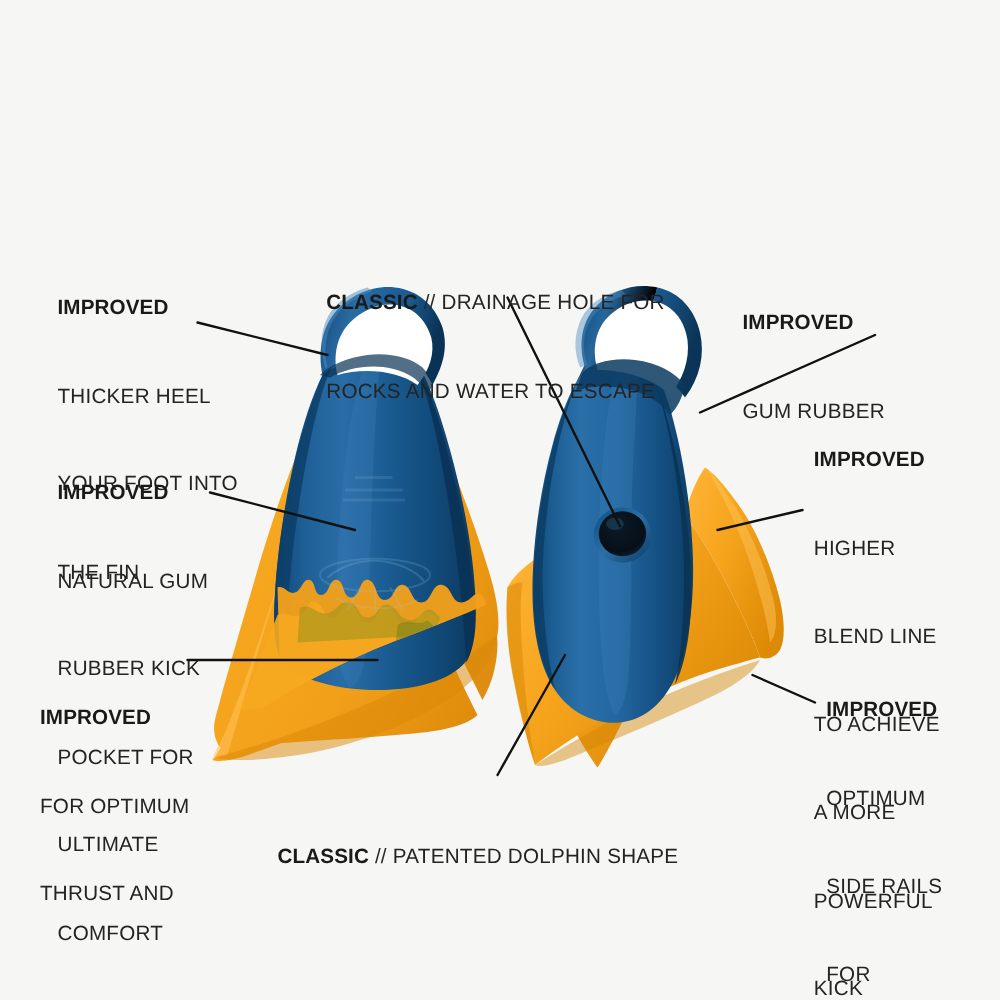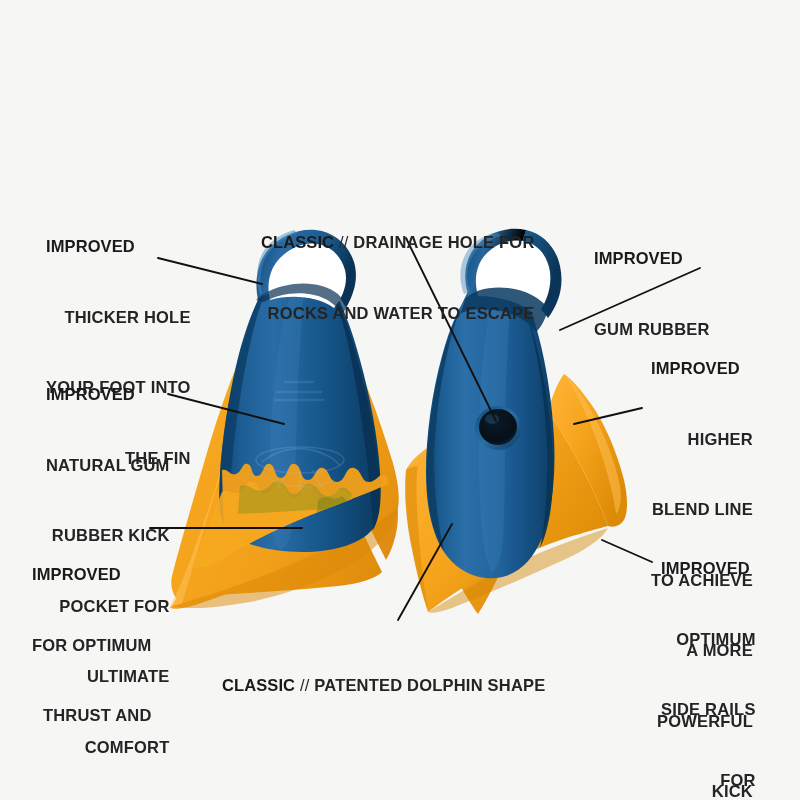--- a/index.html
+++ b/index.html
@@ -31,22 +31,21 @@
     letter-spacing: 0.2px;
     color: #242424;
     white-space: pre;
   }
   .callout .hdr {
     font-weight: bold;
     letter-spacing: 0.1px;
     color: #1a1a1a;
   }
   .callout .body {
-    font-weight: bold;
-    text-align: right;
+    font-weight: normal;
   }
   .callout .sep {
     font-weight: normal;
     color: #2b2b2b;
   }
 
   
   #c-heel        { left: 46px;  top: 188px; }
   #c-drain       { left: 261px; top: 184px; }
   #c-float       { left: 594px; top: 200px; }
@@ -401,21 +400,21 @@
       <line x1="168" y1="394" x2="284" y2="424"></line>
       <line x1="642" y1="408" x2="574" y2="424"></line>
       <line x1="150" y1="528" x2="302" y2="528"></line>
       <line x1="652" y1="562" x2="602" y2="540"></line>
       <line x1="398" y1="620" x2="452" y2="524"></line>
     </g>
   </svg>
 
   <div class="callout" id="c-heel">
     <div class="hdr">IMPROVED</div>
-    <div class="body">THICKER HOLE</div>
+    <div class="body">THICKER HEEL</div>
     <div class="body">YOUR FOOT INTO</div>
     <div class="body">THE FIN</div>
   </div>
 
   <div class="callout" id="c-drain">
     <div class="inline"><span class="hdr">CLASSIC</span><span class="sep"> // </span><span class="body">DRAINAGE HOLE FOR</span></div>
     <div class="body">ROCKS AND WATER TO ESCAPE</div>
   </div>
 
   <div class="callout" id="c-float">

